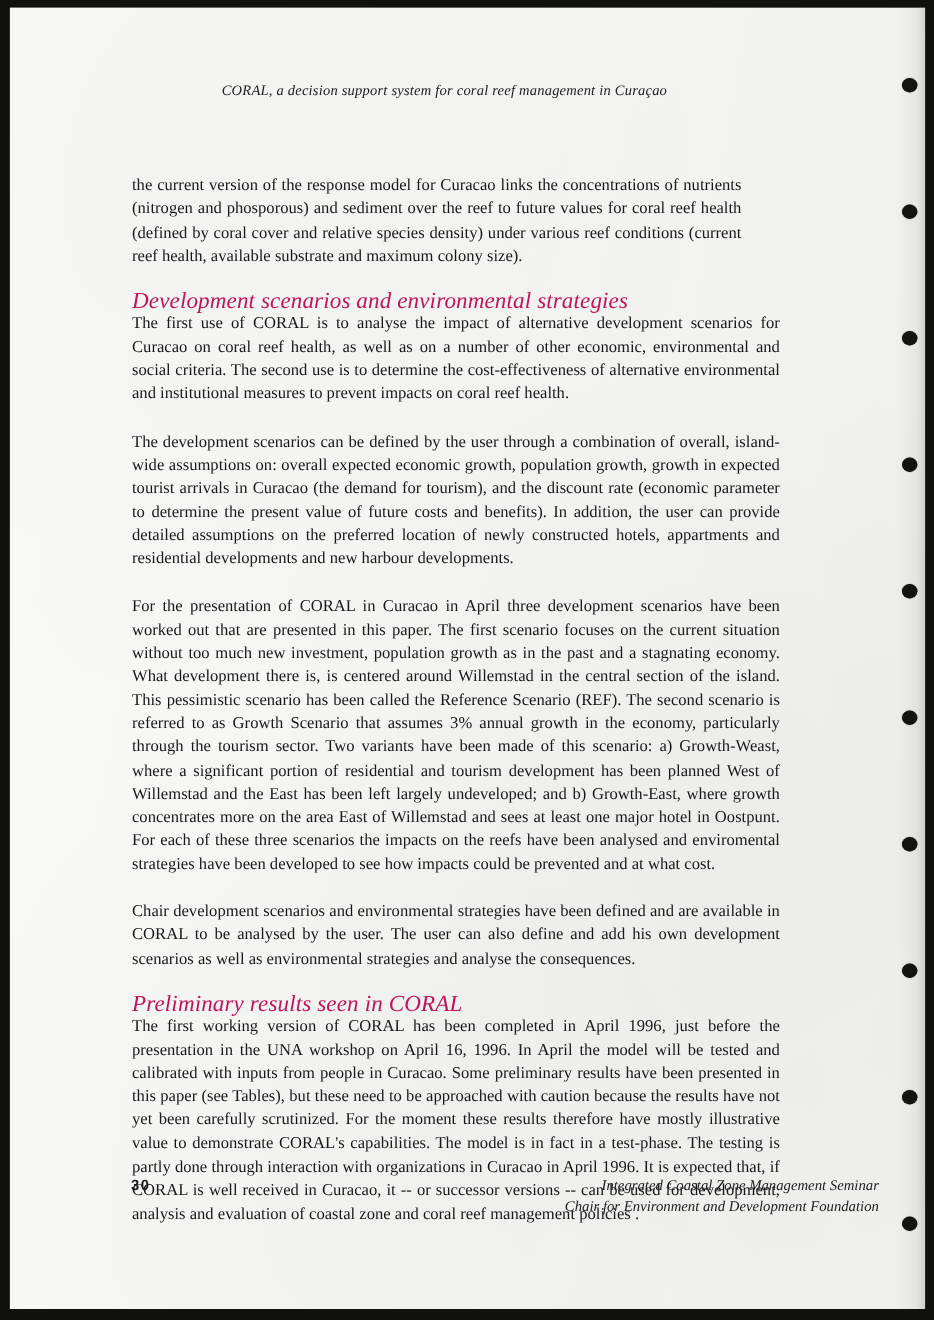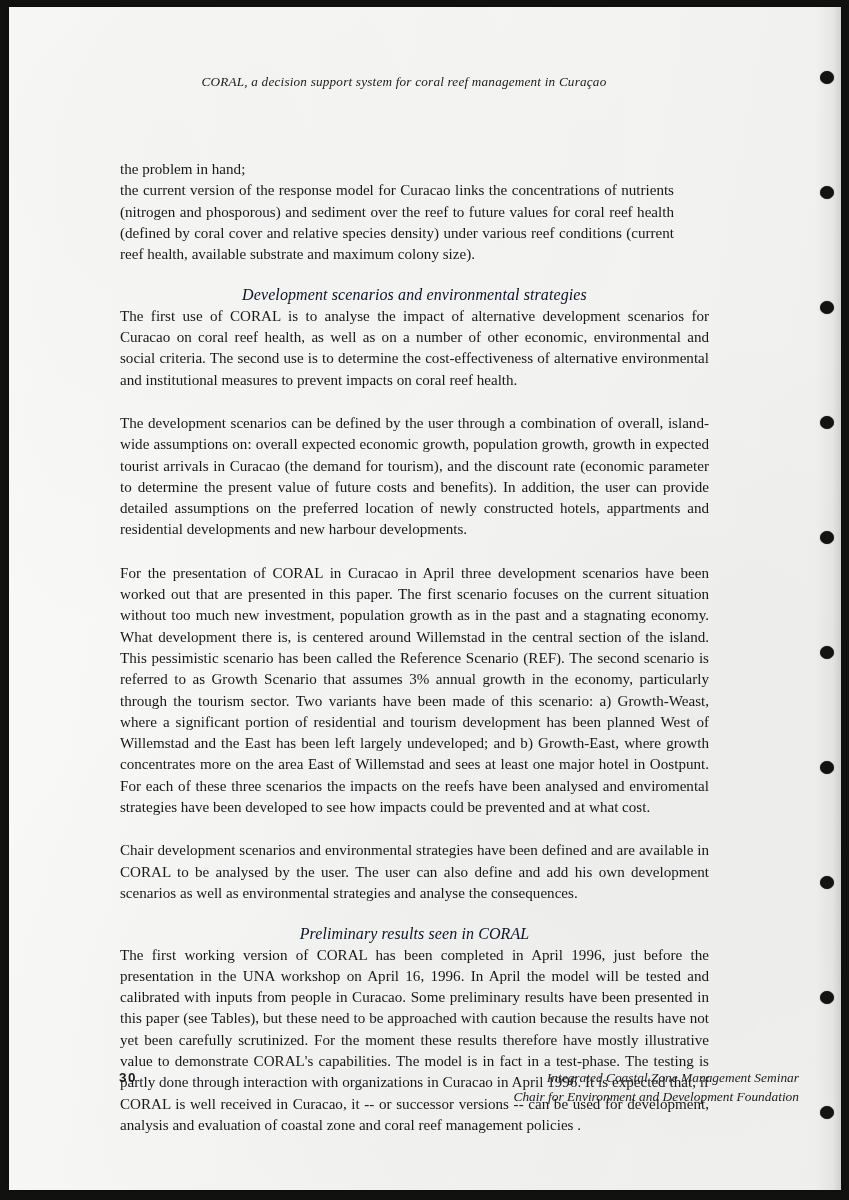--- a/index.html
+++ b/index.html
@@ -109,26 +109,25 @@
 
   .block-indent {
     margin-left: 35px;
     width: 554px;
   }
   .gap-md { height: 19px; }
   .gap-lg { height: 22px; }
 
   h2.section-head {
     margin: 0;
-    font-size: 16px;
+    font-size: 21px;
     line-height: 21.3px;
     font-style: italic;
     font-weight: normal;
-    text-align: center;
-    color: #0f172a;
+    color: #be185d;
     letter-spacing: 0.1px;
   }
 
   .footer {
     position: absolute;
     left: 0;
     top: 1055px;
     width: 832px;
     height: 60px;
   }
@@ -165,21 +164,20 @@
 <div id="scan">
 
   <div id="page">
 
     <div id="content">
 
       <div class="running-head">CORAL, a decision support system for coral reef management in Curaçao</div>
 
       <div class="body-col">
 
-        <p class="para block-indent">the problem in hand;</p>
 
         <p class="para block-indent">the current version of the response model for Curacao links the concentrations of nutrients (nitrogen and phosporous) and sediment over the reef to future values for coral reef health (defined by coral cover and relative species density) under various reef conditions (current reef health, available substrate and maximum colony size).</p>
 
         <div class="gap-md"></div>
 
         <h2 class="section-head">Development scenarios and environmental strategies</h2>
 
         <p class="para">The first use of CORAL is to analyse the impact of alternative development scenarios for Curacao on coral reef health, as well as on a number of other economic, environmental and social criteria.   The second use is to determine the cost-effectiveness of alternative environmental and institutional measures to prevent impacts on coral reef health.</p>
 
         <div class="gap-lg"></div>

